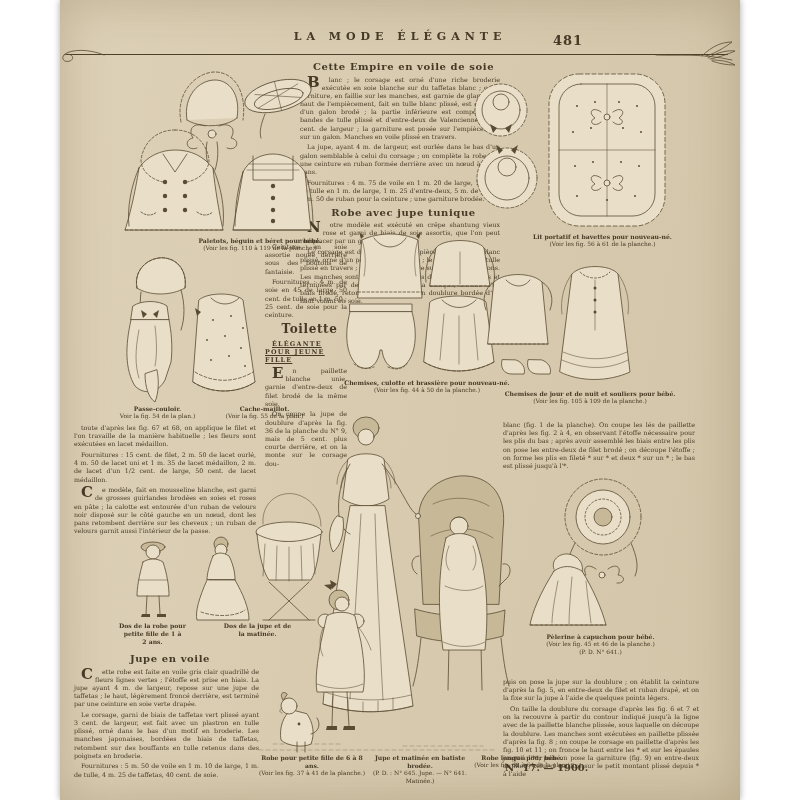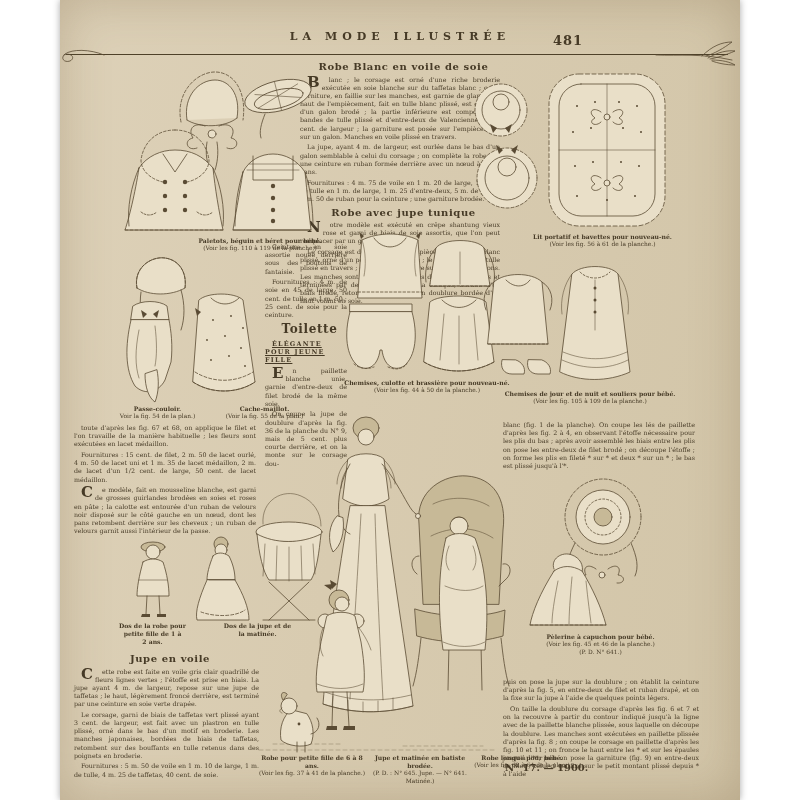--- a/index.html
+++ b/index.html
@@ -33,35 +33,35 @@
   svg.ill .pf{fill:#e9dfc8;}
   svg.ill .sf{fill:#c7b997;}
   svg.ill .df{fill:#5a4b34;stroke:none;}
   svg.ill .thin{stroke-width:.55;}
 </style>
 </head>
 <body>
 
 <div class="page">
 
-  <div class="abs masthead">LA MODE ILLUSTRÉE</div>
+  <div class="abs masthead">LA MODE ÉLÉGANTE</div>
   <div class="abs pageno">481</div>
   <div class="abs rule"></div>
   <svg class="ill abs" style="left:0;top:46px" width="46" height="20">
     <path d="M44,9 C30,3 12,3 5,8 C0,12 4,17 10,15 C16,12 11,6 4,9"></path>
   </svg>
   <svg class="ill abs" style="left:596px;top:38px" width="80" height="30">
     <path d="M0,17 C24,18 44,15 76,22"></path>
     <path d="M46,18 C56,8 66,4 76,4 C68,10 58,16 50,18"></path>
     <path d="M52,20 C62,14 72,12 79,13 C70,17 60,20 54,21"></path>
     <path d="M56,22 C66,22 74,24 79,27 C70,27 61,25 56,23"></path>
   </svg>
 
   <div class="abs col" style="left:240px;top:60px;width:200px;">
-    <p class="h-art">Robe Blanc en voile de soie</p>
+    <p class="h-art">Cette Empire en voile de soie</p>
     <p class="dc">Blanc ; le corsage est orné d'une riche broderie exécutée en soie blanche sur du taffetas blanc ; cette garniture, en faillie sur les manches, est garnie de glands. Le haut de l'empiècement, fait en tulle blanc plissé, est encadré d'un galon brodé ; la partie inférieure est composée de bandes de tulle plissé et d'entre-deux de Valenciennes de 9 cent. de largeur ; la garniture est posée sur l'empiècement sur un galon. Manches en voile plissé en travers.</p>
     <p>La jupe, ayant 4 m. de largeur, est ourlée dans le bas d'un galon semblable à celui du corsage ; on complète la robe par une ceinture en ruban formée derrière avec un nœud à longs pans.</p>
     <p>Fournitures : 4 m. 75 de voile en 1 m. 20 de large, 1 m. 75 de tulle en 1 m. de large, 1 m. 25 d'entre-deux, 5 m. de galon, 2 m. 50 de ruban pour la ceinture ; une garniture brodée.</p>
     <p class="h-art">Robe avec jupe tunique</p>
     <p class="dc">Notre modèle est exécuté en crêpe shantung vieux rose et garni de biais de soie assortis, que l'on peut remplacer par un galon brodé.</p>
     <p>Le corsage est découpé sur un empiècement en tulle blanc plissé, orné d'un petit col de dentelle ; le col droit est en tulle plissé en travers ; on pose la garniture suivant les indications. Les manches sont composées de biais doublés superposés et terminées par des revers brodés. La tunique, bordée d'un biais brodé, retombe sur une jupe en doublure bordée d'un haut volant en soie.</p>
   </div>
 
   <svg class="ill abs" style="left:55px;top:64px" width="200" height="174" viewBox="0 0 200 174">
     <path d="M66,58 C60,28 82,8 100,8 C118,8 132,26 128,56" stroke-dasharray="3,2"></path>

